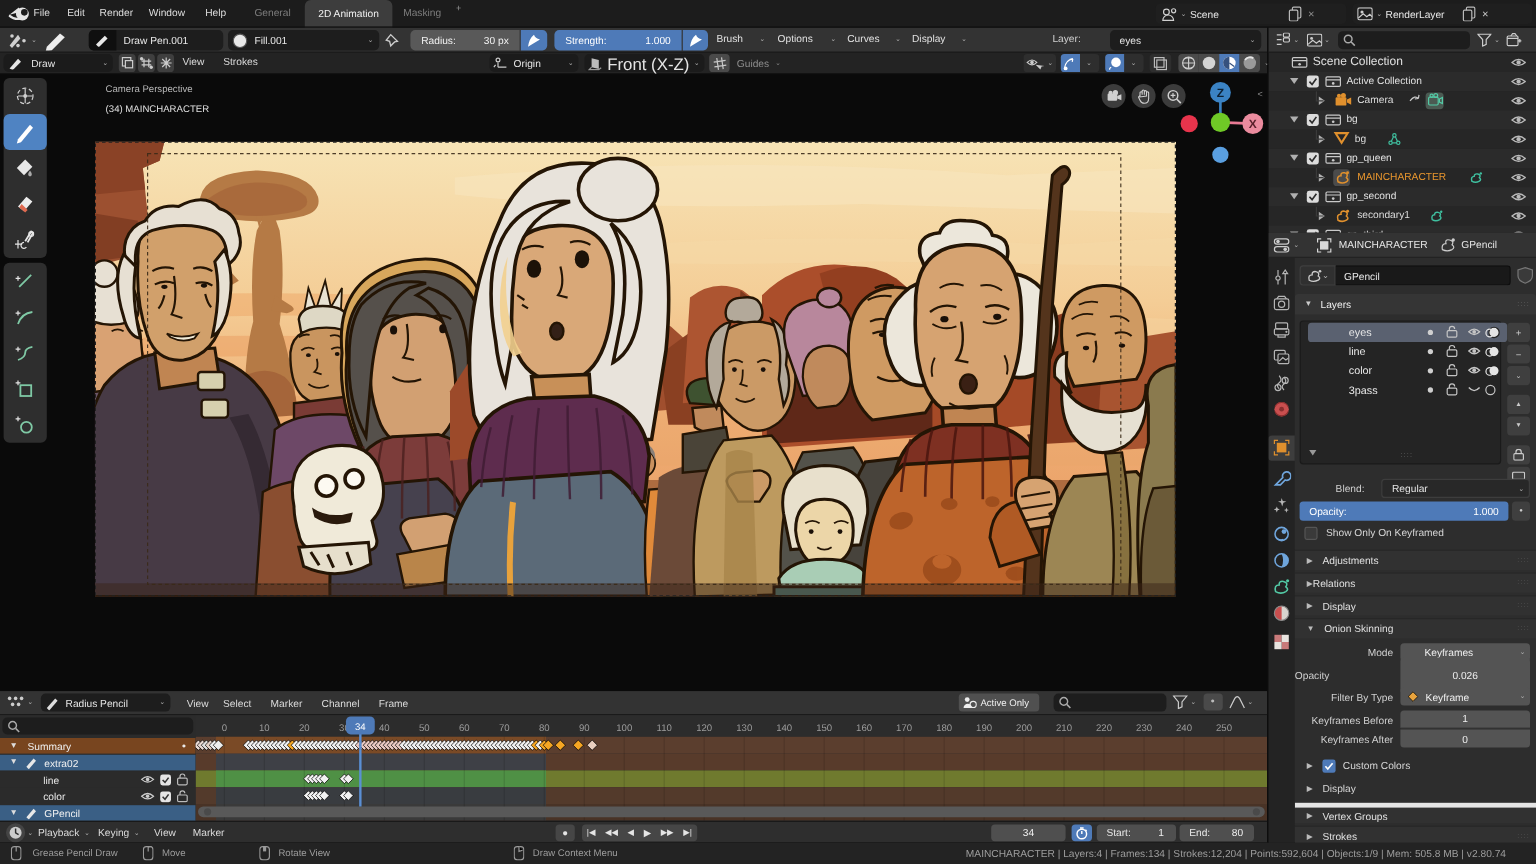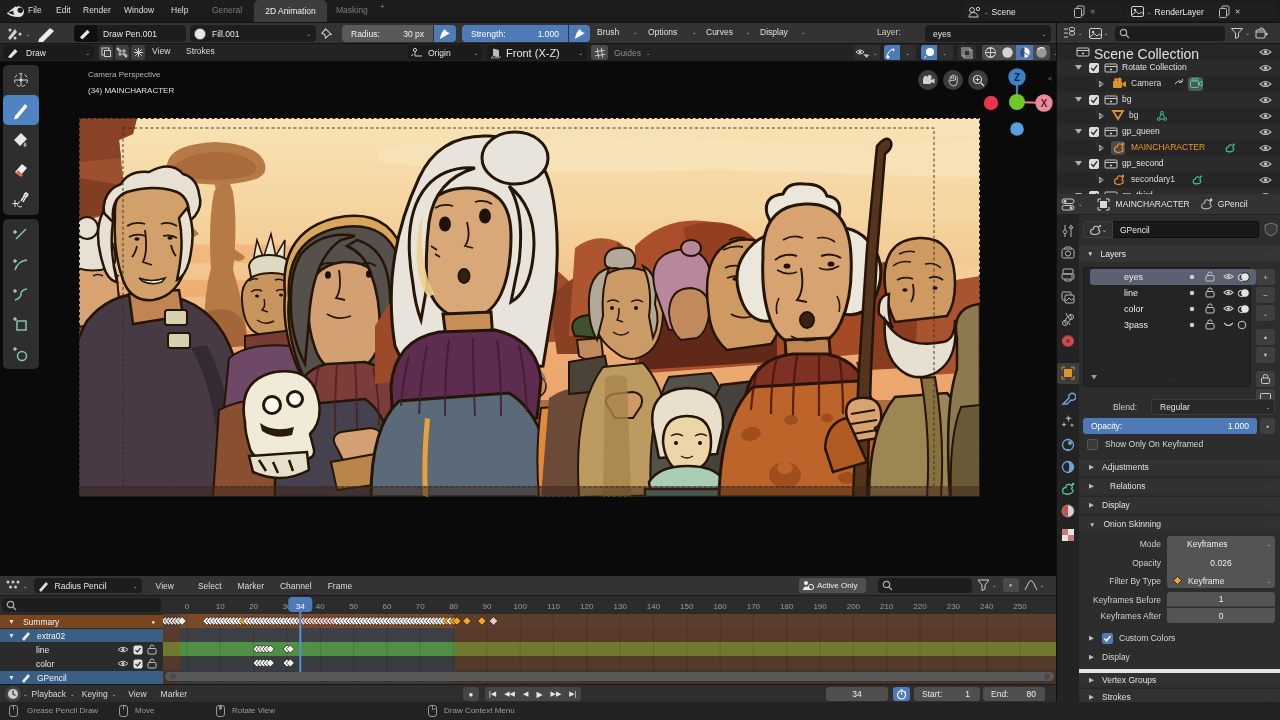--- a/index.html
+++ b/index.html
@@ -169,21 +169,21 @@
           <path d="M9 9 l2 0" stroke="#ccc"></path>
         </svg>
       <span style="margin-left:5px;font-size:8.5px">Origin</span>
       <span class="carat" style="margin-left:auto;margin-right:4px">⌄</span>
     </div>
     <div class="row fld" style="width:100px;height:15px;background:#1b1b1b;margin-left:5px">
       <svg width="12" height="12" viewBox="0 0 12 12" style="margin-left:3px">
           <path d="M3 1.5 L9 3 v7.5 L3 9z" fill="#bbb"></path>
           <path d="M3 9 L1 11 h8 l2 -1.5" fill="none" stroke="#999"></path>
         </svg>
-      <span style="margin-left:4px;font-size:11px">Front (X-Z)</span>
+      <span style="margin-left:4px;font-size:14px">Front (X-Z)</span>
       <span class="carat" style="margin-left:auto;margin-right:4px">⌄</span>
     </div>
     <div class="btn row" style="width:17px;height:15px;margin-left:4px;background:#4a4a4a;justify-content:center">
       <svg width="12" height="12" viewBox="0 0 12 12">
           <path d="M1 4 h10 M1 8 h10 M4 1 v10 M8 1 v10" stroke="#c9c9c9" fill="none" transform="rotate(-8 6 6)"></path>
         </svg>
     </div>
     <span style="margin-left:6px;color:#8d8d8d">Guides</span>
     <span class="carat" style="margin-left:5px;color:#8d8d8d">⌄</span>
   </div>
@@ -627,21 +627,21 @@
       <span class="carat" style="margin-left:2px">⌄</span>
     </div>
     <div class="row fld" style="width:108px;height:15px;background:#1d1d1d;margin-left:6px">
       <svg width="12" height="12" viewBox="0 0 12 12" style="margin-left:4px">
           <path d="M1 10 L8 2 l2 2 -7 8z" fill="#ddd"></path>
         </svg>
       <span style="margin-left:5px;font-size:8.5px">Radius Pencil</span>
       <span class="carat" style="margin-left:auto;margin-right:4px">⌄</span>
     </div>
     <span style="margin-left:14px;color:#dcdcdc">View</span>
-    <span style="margin-left:24px;color:#dcdcdc">Select</span>
+    <span style="margin-left:12px;color:#dcdcdc">Select</span>
     <span style="margin-left:16px;color:#dcdcdc">Marker</span>
     <span style="margin-left:16px;color:#dcdcdc">Channel</span>
     <span style="margin-left:16px;color:#dcdcdc">Frame</span>
     <div class="row" style="position:absolute;left:799px;width:67px;height:15px;background:#505050;border-radius:3px;top:2px">
       <svg width="12" height="11" viewBox="0 0 12 11" style="margin-left:3px">
           <circle cx="4" cy="3" r="2" fill="#eee"></circle>
           <path d="M1 10 a3.5 3.5 0 0 1 7 0z" fill="#eee"></path>
           <circle cx="9" cy="7" r="2.6" fill="none" stroke="#eee"></circle>
         </svg>
       <span style="margin-left:3px;font-size:8px;color:#f0f0f0;white-space:nowrap">Active Only</span>
@@ -968,20 +968,21 @@
   <svg class="abs" width="9" height="12" viewBox="0 0 9 12" style="left:216px;top:3px">
       <rect x="0.5" y="0.5" width="8" height="11" rx="2.5" fill="none" stroke="#999"></rect>
       <rect x="3.2" y="0.5" width="2.6" height="4" fill="#999"></rect>
     </svg>
   <span class="abs" style="left:232px;top:4px">Rotate View</span>
   <svg class="abs" width="9" height="12" viewBox="0 0 9 12" style="left:428px;top:3px">
       <rect x="0.5" y="0.5" width="8" height="11" rx="2.5" fill="none" stroke="#999"></rect>
       <path d="M4.5 0.5 v4 l3 -1" stroke="#999"></path>
     </svg>
   <span class="abs" style="left:444px;top:4px">Draw Context Menu</span>
+  <div class="abs" style="right:25px;top:4px;font-size:8.5px">MAINCHARACTER | Layers:4 | Frames:134 | Strokes:12,204 | Points:592,604 | Objects:1/9 | Mem: 505.8 MB | v2.80.74</div>
 </div>
 
 <div class="abs" style="left:1057px;top:23px;width:223px;height:171px;background:#262626">
   <div class="abs row" style="left:0;top:0;width:223px;height:21px;background:#333333;border-bottom:1px solid #1a1a1a">
     <div class="row" style="margin-left:5px">
         <svg width="14" height="12" viewBox="0 0 14 12">
           <path d="M2 2 h4 M2 6 h4 M2 10 h4" stroke="#ccc"></path>
           <rect x="7.5" y="0.5" width="5" height="3.4" rx="1" fill="none" stroke="#ccc"></rect>
           <rect x="7.5" y="4.6" width="5" height="3.4" rx="1" fill="none" stroke="#ccc"></rect>
         </svg>
@@ -1017,36 +1018,36 @@
       <div class="abs" style="left:0;top:0px;width:223px;height:16px;background:#262626">
         <svg width="223" height="16" viewBox="0 0 223 16">
           <rect x="20" y="4" width="12" height="8" rx="1" fill="none" stroke="#c9c9c9"></rect>
           <path d="M20 6.5 h12" stroke="#c9c9c9"></path>
           <circle cx="26" cy="9.5" r="1.1" fill="#c9c9c9"></circle>
           <g transform="translate(203,4)">
             <path d="M0 4 Q5.5 -1 11 4 Q5.5 9 0 4z" fill="none" stroke="#b9b9b9" stroke-width="1.1"></path>
             <circle cx="5.5" cy="4" r="1.8" fill="#b9b9b9"></circle>
           </g>
         </svg>
-        <span class="abs" style="left:37px;top:2px;font-size:14px;color:#e0e0e0">Scene Collection</span>
+        <span class="abs" style="left:37px;top:2px;font-size:10px;color:#e0e0e0">Scene Collection</span>
       </div>
 <div class="abs" style="left:0;top:16px;width:223px;height:16px;background:#2b2b2b">
         <svg width="223" height="16" viewBox="0 0 223 16">
           <path d="M18 5 l7 0 l-3.5 5z" fill="#b0b0b0"></path>
           <rect x="32" y="3" width="10" height="10" rx="2" fill="#dcdcdc"></rect>
           <path d="M34.2 8 l2.2 2.4 l3.6 -5" stroke="#2d2d2d" stroke-width="1.4" fill="none"></path>
           <rect x="48" y="4" width="12" height="8" rx="1" fill="none" stroke="#c9c9c9"></rect>
           <path d="M48 6.5 h12" stroke="#c9c9c9"></path>
           <circle cx="54" cy="9.5" r="1.1" fill="#c9c9c9"></circle>
           <g transform="translate(203,4)">
             <path d="M0 4 Q5.5 -1 11 4 Q5.5 9 0 4z" fill="none" stroke="#b9b9b9" stroke-width="1.1"></path>
             <circle cx="5.5" cy="4" r="1.8" fill="#b9b9b9"></circle>
           </g>
         </svg>
-        <span class="abs" style="left:65px;top:2px;font-size:8.5px;color:#e0e0e0">Rotate Collection</span>
+        <span class="abs" style="left:65px;top:2px;font-size:8.5px;color:#e0e0e0">Active Collection</span>
       </div>
 <div class="abs" style="left:0;top:32px;width:223px;height:16px;background:#262626">
         <svg width="223" height="16" viewBox="0 0 223 16">
           <path d="M42 4.5 l0 7 l5 -3.5z" fill="#b0b0b0"></path>
           <path d="M40 0 v8 h6" stroke="#3a3a3a" fill="none"></path>
           <g transform="translate(56,2)">
             <rect x="0" y="3" width="9" height="7" rx="1" fill="#e0902d"></rect>
             <circle cx="2.8" cy="1.8" r="1.7" fill="#e0902d"></circle>
             <circle cx="6.5" cy="1.5" r="2.1" fill="#e0902d"></circle>
             <path d="M9.5 5 l3.5 -1.8 v6 L9.5 7.5z" fill="#e0902d"></path>
@@ -1408,42 +1409,42 @@
         <div style="width:11px;height:11px;background:#3a3a3a;border:1px solid #555;border-radius:2px"></div>
         <span style="margin-left:7px;color:#d5d5d5">Show Only On Keyframed</span>
       </div>
       <div class="abs row" style="left:0;top:243px;width:201px;height:17px;background:#313131;border-top:1px solid #272727">
         <span style="margin-left:10px;font-size:6.5px;color:#bbb">▶</span>
         <span style="margin-left:8px;color:#e0e0e0">Adjustments</span>
         <span style="margin-left:auto;margin-right:5px;color:#555;font-size:6px;letter-spacing:1px">::::</span>
       </div>
       <div class="abs row" style="left:0;top:262px;width:201px;height:17px;background:#313131;border-top:1px solid #272727">
         <span style="margin-left:10px;font-size:6.5px;color:#bbb">▶</span>
-        <span style="margin-left:16px;color:#e0e0e0">Relations</span>
+        <span style="margin-left:0;color:#e0e0e0">Relations</span>
         <span style="margin-left:auto;margin-right:5px;color:#555;font-size:6px;letter-spacing:1px">::::</span>
       </div>
       <div class="abs row" style="left:0;top:281px;width:201px;height:17px;background:#313131;border-top:1px solid #272727">
         <span style="margin-left:10px;font-size:6.5px;color:#bbb">▶</span>
         <span style="margin-left:8px;color:#e0e0e0">Display</span>
         <span style="margin-left:auto;margin-right:5px;color:#555;font-size:6px;letter-spacing:1px">::::</span>
       </div>
       <div class="abs row" style="left:0;top:300px;width:201px;height:17px;background:#313131;border-top:1px solid #272727">
         <span style="margin-left:10px;font-size:6.5px;color:#bbb">▼</span>
         <span style="margin-left:8px;color:#e0e0e0">Onion Skinning</span>
         <span style="margin-left:auto;margin-right:5px;color:#555;font-size:6px;letter-spacing:1px">::::</span>
       </div>
       <div class="abs row" style="left:0;top:321px;width:201px;height:15px">
         <span style="margin-left:auto;width:82px;text-align:right;color:#cfcfcf;display:inline-block;position:absolute;left:0;white-space:nowrap">Mode</span>
         <div class="row" style="position:absolute;left:88px;width:108px;height:15px;background:#545454;border-radius:3px">
           <span style="margin-left:20px;color:#f0f0f0">Keyframes</span>
           <span class="carat" style="margin-left:auto;margin-right:4px">⌄</span>
         </div>
       </div>
       <div class="abs row" style="left:0;top:340px;width:201px;height:15px">
-        <span style="position:absolute;left:0;width:82px;text-align:right;color:#cfcfcf;white-space:nowrap">Opacity</span>
+        <span style="position:absolute;left:0;width:82px;color:#cfcfcf;white-space:nowrap">Opacity</span>
         <div class="row" style="position:absolute;left:88px;width:108px;height:30px;background:#545454;border-radius:3px;justify-content:center;color:#f0f0f0">0.026</div>
       </div>
       <div class="abs row" style="left:0;top:358px;width:201px;height:15px">
         <span style="margin-left:auto;width:82px;text-align:right;color:#cfcfcf;display:inline-block;position:absolute;left:0;white-space:nowrap">Filter By Type</span>
         <div class="row" style="position:absolute;left:88px;width:108px;height:15px;background:#545454;border-radius:3px">
           <svg width="9" height="9" viewBox="0 0 9 9" style="margin-left:6px">
             <path d="M4.5 0.5 L8.5 4.5 4.5 8.5 0.5 4.5z" fill="#e8a33d" stroke="#000" stroke-width="0.6"></path>
           </svg>
           <span style="margin-left:6px;color:#f0f0f0">Keyframe</span>
           <span class="carat" style="margin-left:auto;margin-right:4px">⌄</span>

